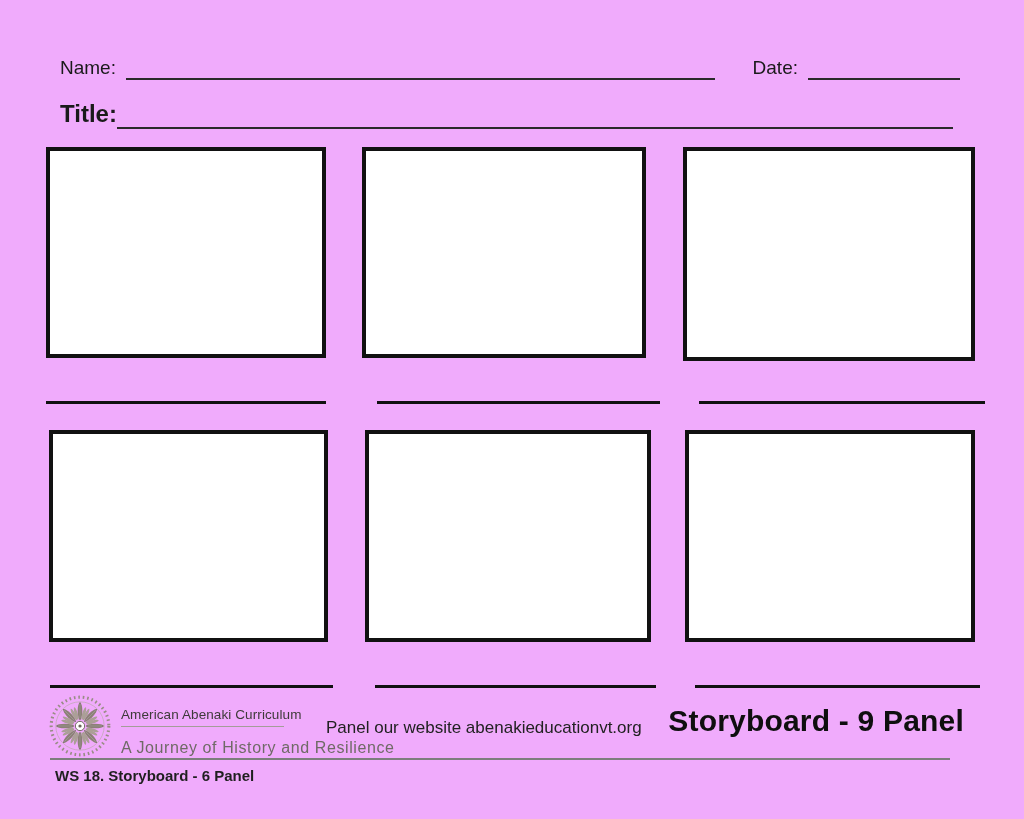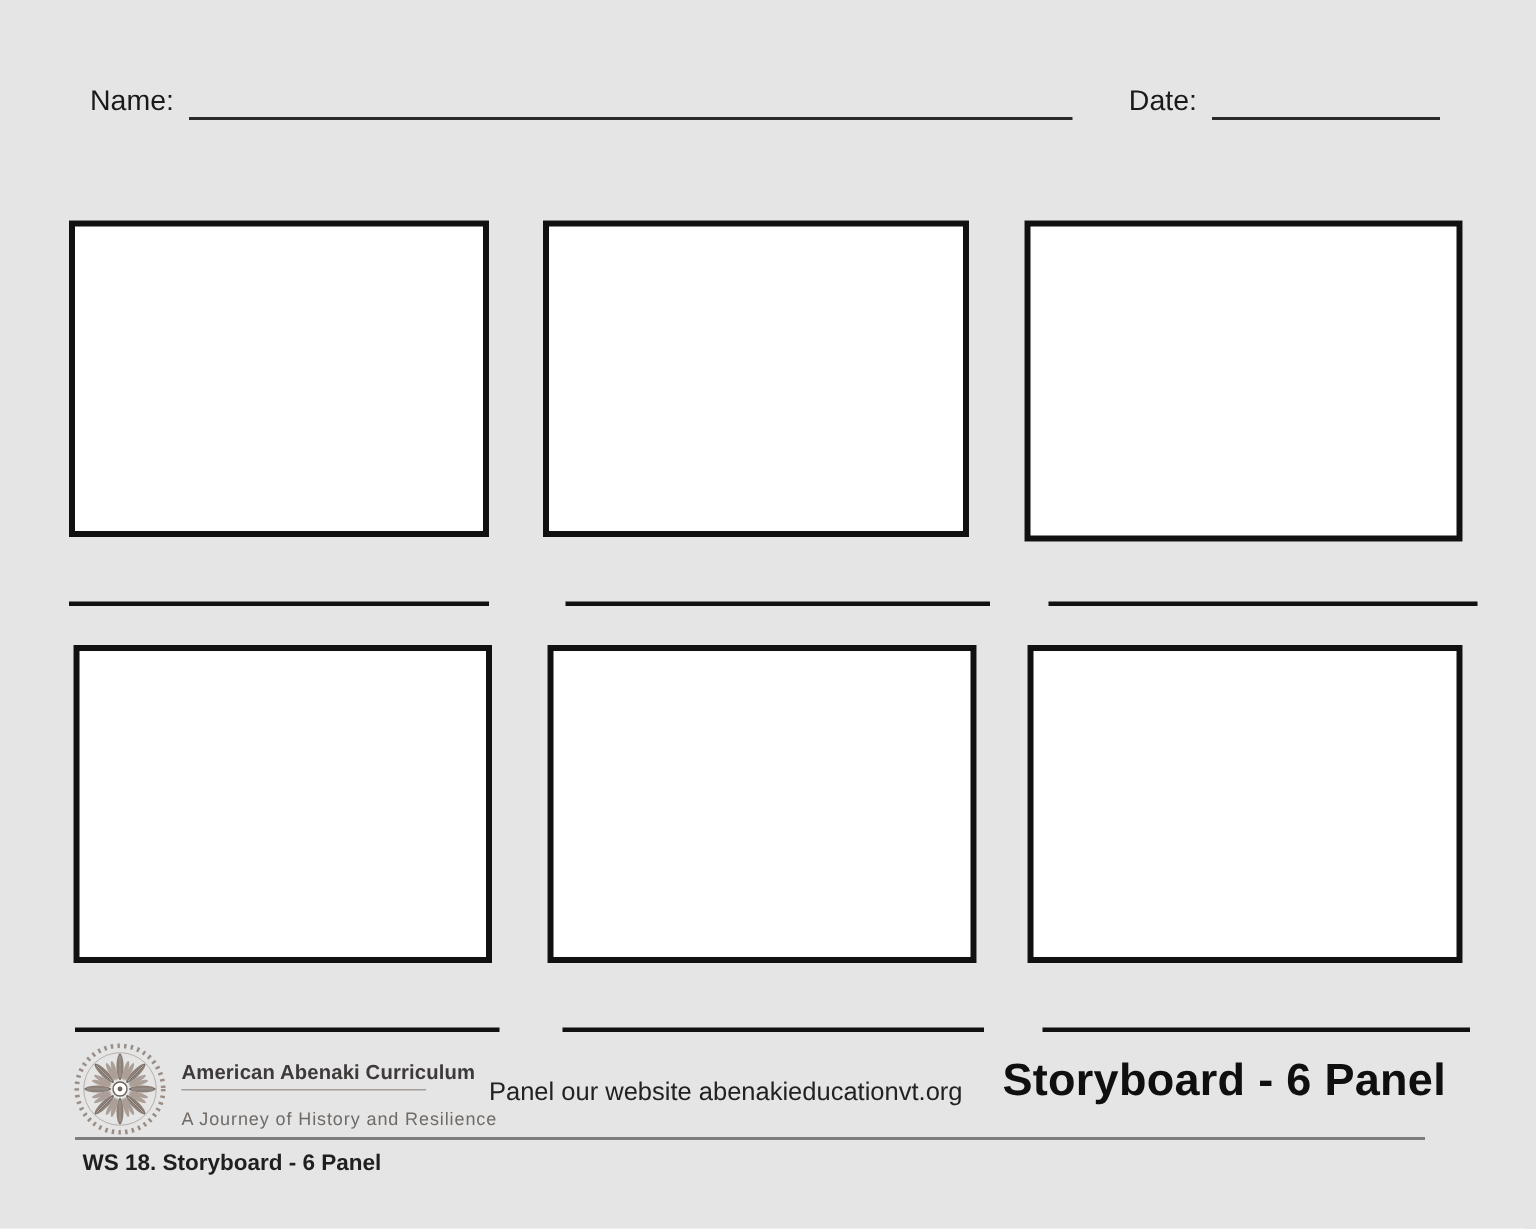--- a/index.html
+++ b/index.html
@@ -4,21 +4,21 @@
 <style>
   * { margin: 0; padding: 0; box-sizing: border-box; }
   html, body { background: #ffffff; }
   body {
     width: 1024px; height: 819px;
     font-family: "Liberation Sans", "DejaVu Sans", sans-serif;
     color: #1a1a1a;
     position: relative;
     overflow: hidden;
   }
-  .page { position: absolute; inset: 0; background: #e5e5e5; }
+  .page { position: absolute; inset: 0; background: #f0abfc; }
 
   
   .row-name {
     position: absolute; left: 60px; top: 33px; width: 900px;
     display: flex; align-items: flex-end;
     font-size: 19px;
   }
   .row-name .label { line-height: 1.2; white-space: nowrap; }
   .blank-line {
     border-bottom: 2px solid #2a2a2a;
@@ -61,26 +61,26 @@
   .l2 { left: 377px; top: 401px; width: 283px; }
   .l3 { left: 699px; top: 401px; width: 286px; }
   .l4 { left: 50px;  top: 685px; width: 283px; }
   .l5 { left: 375px; top: 685px; width: 281px; }
   .l6 { left: 695px; top: 685px; width: 285px; }
 
   
   .logo-emblem { position: absolute; left: 49px; top: 695px; width: 62px; height: 62px; }
   .logo-text { position: absolute; left: 121px; top: 707px; width: 200px; }
   .org-name {
-    font-size: 13.5px; font-weight: 700; color: #3e3a39;
+    font-size: 13.5px; font-weight: 400; color: #3e3a39;
     white-space: nowrap; letter-spacing: 0.1px;
   }
   .logo-divider { margin-top: 4px; width: 163px; border-top: 1px solid #a49d98; }
   .logo-tagline {
-    margin-top: 12px; font-size: 12px; color: #6f6a66;
+    margin-top: 12px; font-size: 16px; color: #6f6a66;
     letter-spacing: 0.6px; white-space: nowrap;
   }
   .website {
     position: absolute; left: 326px; top: 718px; width: 306px;
     font-size: 17px; color: #222222; text-align: center; white-space: nowrap;
   }
   .ws-title {
     position: absolute; right: 60px; top: 704px;
     font-size: 30px; font-weight: 700; color: #0f0f0f;
     letter-spacing: 0.2px; white-space: nowrap;
@@ -100,20 +100,24 @@
 <div class="page">
 
   <div class="row-name">
     <span class="label">Name:</span>
     <span class="blank-line name-line"></span>
     <span class="label date-label">Date:</span>
     <span class="blank-line date-line"></span>
   </div>
 
 
+  <div class="row-title">
+    <span class="label">Title:</span>
+    <span class="title-line"></span>
+  </div>
 
   <div class="panel p1"></div>
   <div class="panel p2"></div>
   <div class="panel p3"></div>
   <div class="cap-line l1"></div>
   <div class="cap-line l2"></div>
   <div class="cap-line l3"></div>
 
   <div class="panel p4"></div>
   <div class="panel p5"></div>
@@ -151,19 +155,19 @@
   </svg>
 
   <div class="logo-text">
     <div class="org-name">American Abenaki Curriculum</div>
     <div class="logo-divider"></div>
     <div class="logo-tagline">A Journey of History and Resilience</div>
   </div>
 
   <div class="website">Panel our website abenakieducationvt.org</div>
 
-  <div class="ws-title">Storyboard - 6 Panel</div>
+  <div class="ws-title">Storyboard - 9 Panel</div>
 
   <div class="footer-divider"></div>
 
   <div class="ws-id">WS 18. Storyboard - 6 Panel</div>
 
 </div>
 
 </body></html>

